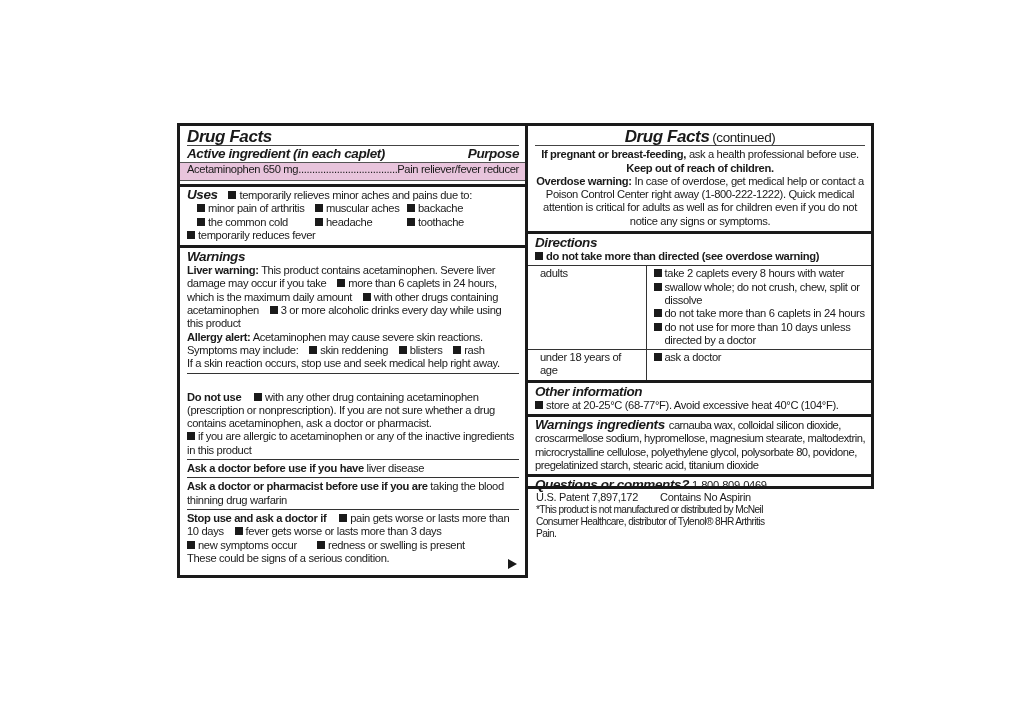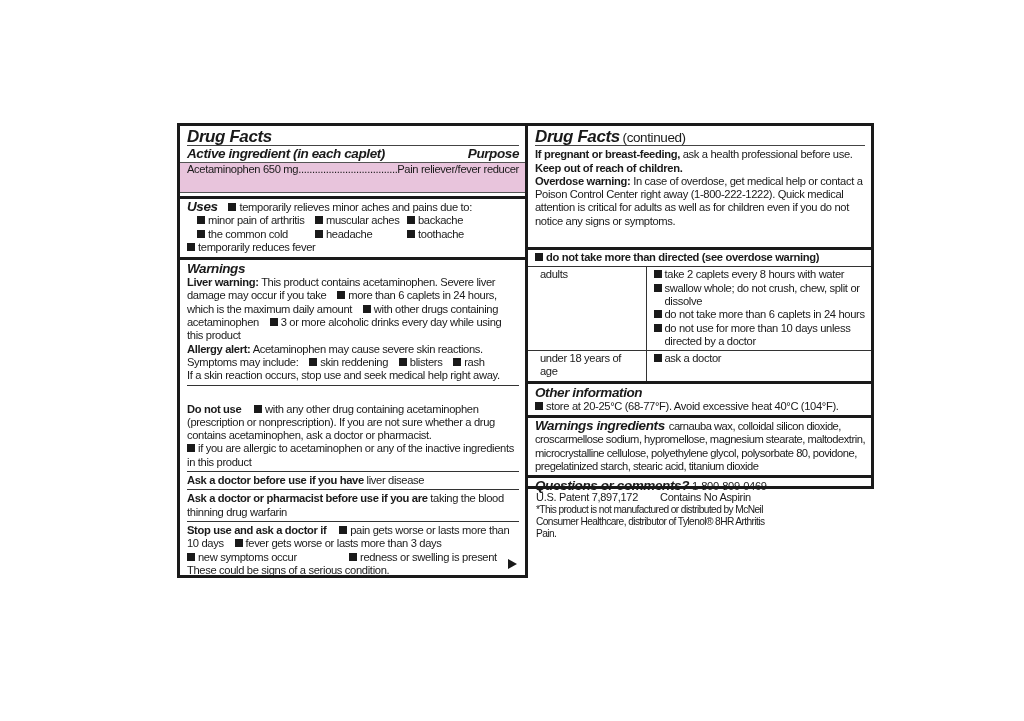--- a/index.html
+++ b/index.html
@@ -8,21 +8,21 @@
   .panel { position: absolute; border: 3px solid #1a1a1a; background: #fff; }
   #left { left: 177px; top: 123px; width: 351px; height: 455px; }
   #right { left: 525px; top: 123px; width: 349px; height: 366px; }
   .sec { padding: 2px 6px 2px 7px; font-size: 11.2px; line-height: 13.3px; letter-spacing: -0.35px; }
   .sec + .sec { border-top: 3px solid #1a1a1a; }
   .thin { border-top: 1.5px solid #333 !important; }
   .h-title { font-weight: bold; font-style: italic; font-size: 17px; line-height: 17px; letter-spacing: -0.4px; }
   .h-sub { font-weight: bold; font-style: italic; font-size: 13.5px; line-height: 15px; letter-spacing: -0.4px; }
   .rule { border-bottom: 1.5px solid #444; margin: 0 0 0 0; }
   .row-flex { display: flex; justify-content: space-between; align-items: baseline; }
-  .pink { background: #e8c4dc; border-top: 1.5px solid #555; border-bottom: 1.5px solid #555; margin: 1px -6px 0 -7px; padding: 0 6px 16px 7px; font-size: 11.2px; line-height: 13px; display: flex; }
+  .pink { background: #e8c4dc; border-top: 1.5px solid #555; border-bottom: 1.5px solid #555; margin: 1px -6px 0 -7px; padding: 0 6px 4px 7px; font-size: 11.2px; line-height: 13px; display: flex; }
   .dots { flex: 1; overflow: hidden; white-space: nowrap; }
   .sq { display: inline-block; width: 8px; height: 8px; background: #1a1a1a; margin-right: 3px; vertical-align: 0px; }
   b { font-weight: bold; }
   .inline-head { font-weight: bold; font-style: italic; font-size: 13.5px; letter-spacing: -0.4px; margin-right: 8px; }
   .gap { display: inline-block; }
   .uses-grid { display: grid; grid-template-columns: 118px 92px 100px; padding-left: 10px; }
   .uses-grid .full { grid-column: 1 / 4; }
   .arrow { position: absolute; right: 8px; bottom: 6px; width: 0; height: 0; border-top: 5px solid transparent; border-bottom: 5px solid transparent; border-left: 9px solid #1a1a1a; }
   .dir-table { width: calc(100% + 13px); margin: 2px -6px 0 -7px; border-collapse: collapse; font-size: 11.2px; line-height: 13.3px; }
   .dir-table td { vertical-align: top; padding: 1px 6px 2px 7px; }
@@ -93,46 +93,47 @@
     </div>
     <div class="thin" style="margin-top:2px;padding-top:2px;">
       <b>Ask a doctor or pharmacist before use if you are</b>
       <span>taking the blood thinning drug warfarin</span>
     </div>
     <div class="thin" style="margin-top:2px;padding-top:2px;">
       <b>Stop use and ask a doctor if</b>
       <span class="gap" style="width:10px"></span><span class="sq"></span><span>pain gets worse or lasts more than 10 days</span>
       <span class="gap" style="width:8px"></span><span class="sq"></span><span>fever gets worse or lasts more than 3 days</span>
       <div>
-        <span style="display:inline-block;width:162px;"><span class="sq"></span><span>new symptoms occur</span></span><span class="sq"></span><span>redness or swelling is present</span>
+        <span style="display:inline-block;width:130px;"><span class="sq"></span><span>new symptoms occur</span></span><span class="sq"></span><span>redness or swelling is present</span>
       </div>
       <div>These could be signs of a serious condition.</div>
     </div>
   </div>
   <span class="arrow"></span>
 </div>
 
 <div class="panel" id="right">
-  <div class="sec" style="padding-bottom:19px;">
+  <div class="sec" style="padding-bottom:3px;text-align:center;">
     <div class="rule" style="margin-bottom:2px;">
       <span class="h-title">Drug Facts</span>
       <span style="font-size:13.5px;letter-spacing:-0.4px;">(continued)</span>
     </div>
     <div>
       <b>If pregnant or breast-feeding,</b>
       <span>ask a health professional before use.</span>
     </div>
     <div><b>Keep out of reach of children.</b></div>
     <div>
       <b>Overdose warning:</b>
       <span>In case of overdose, get medical help or contact a Poison Control Center right away (1-800-222-1222). Quick medical attention is critical for adults as well as for children even if you do not notice any signs or symptoms.</span>
     </div>
   </div>
 
   <div class="sec" style="padding-top:1px;padding-bottom:0;">
+    <div class="h-sub">Directions</div>
     <div><span class="sq"></span><b>do not take more than directed (see overdose warning)</b></div>
     <table class="dir-table">
       <tbody>
           <tr>
         <td>adults</td>
         <td>
           <div class="item"><span class="sq"></span><span>take 2 caplets every 8 hours with water</span></div>
           <div class="item"><span class="sq"></span><span>swallow whole; do not crush, chew, split or dissolve</span></div>
           <div class="item"><span class="sq"></span><span>do not take more than 6 caplets in 24 hours</span></div>
           <div class="item"><span class="sq"></span><span>do not use for more than 10 days unless directed by a doctor</span></div>

